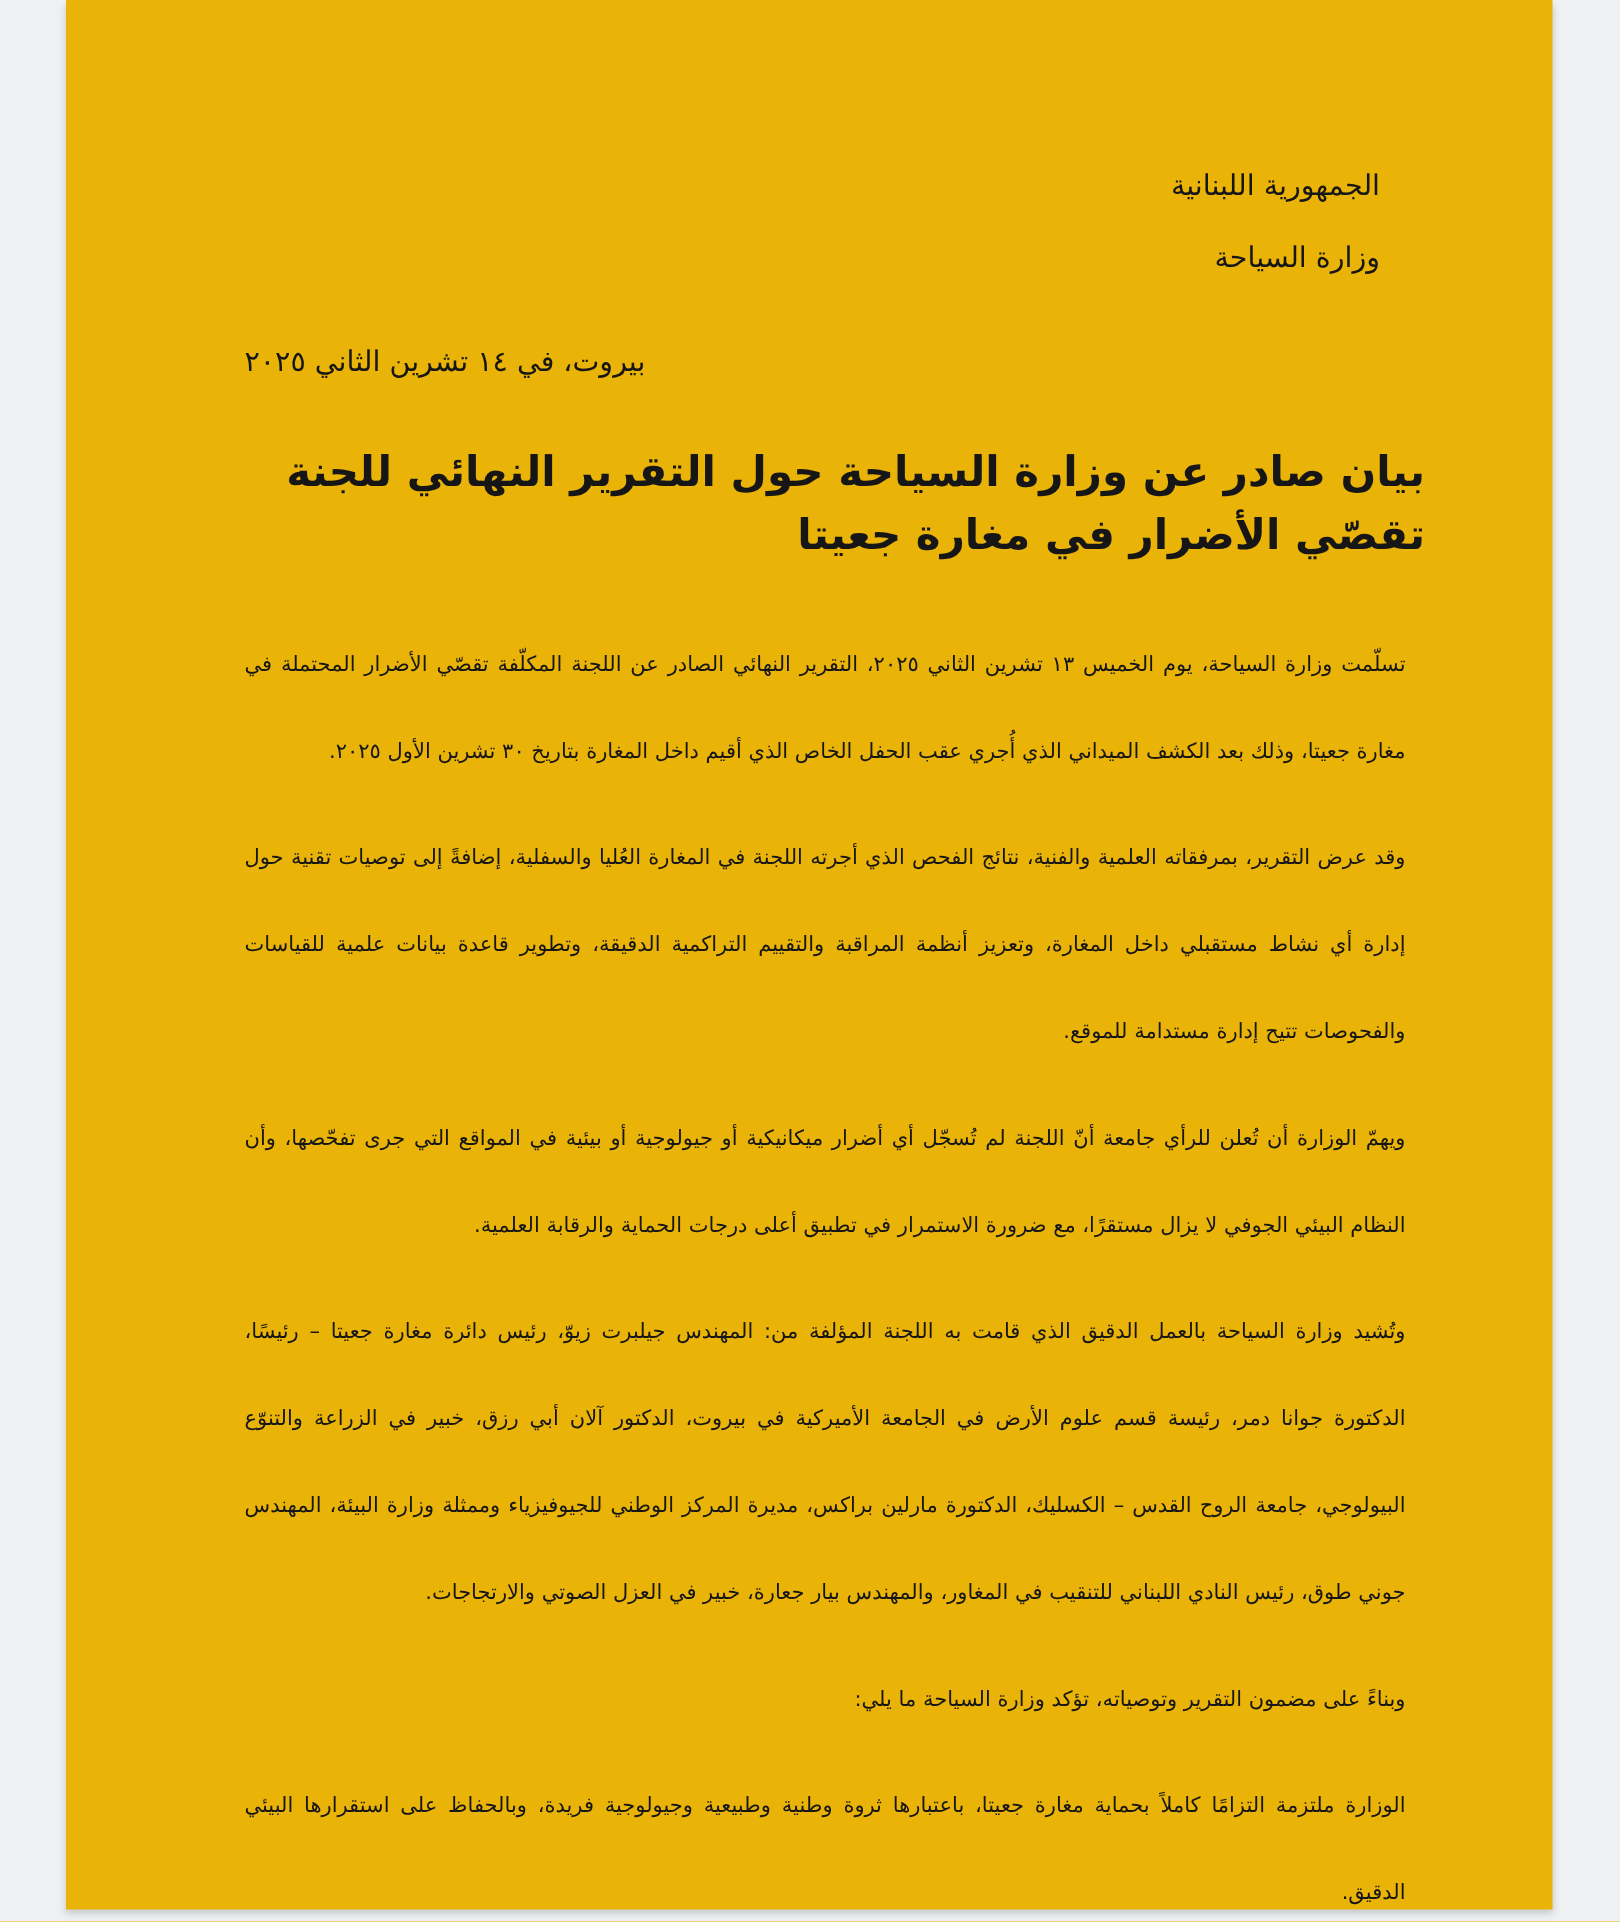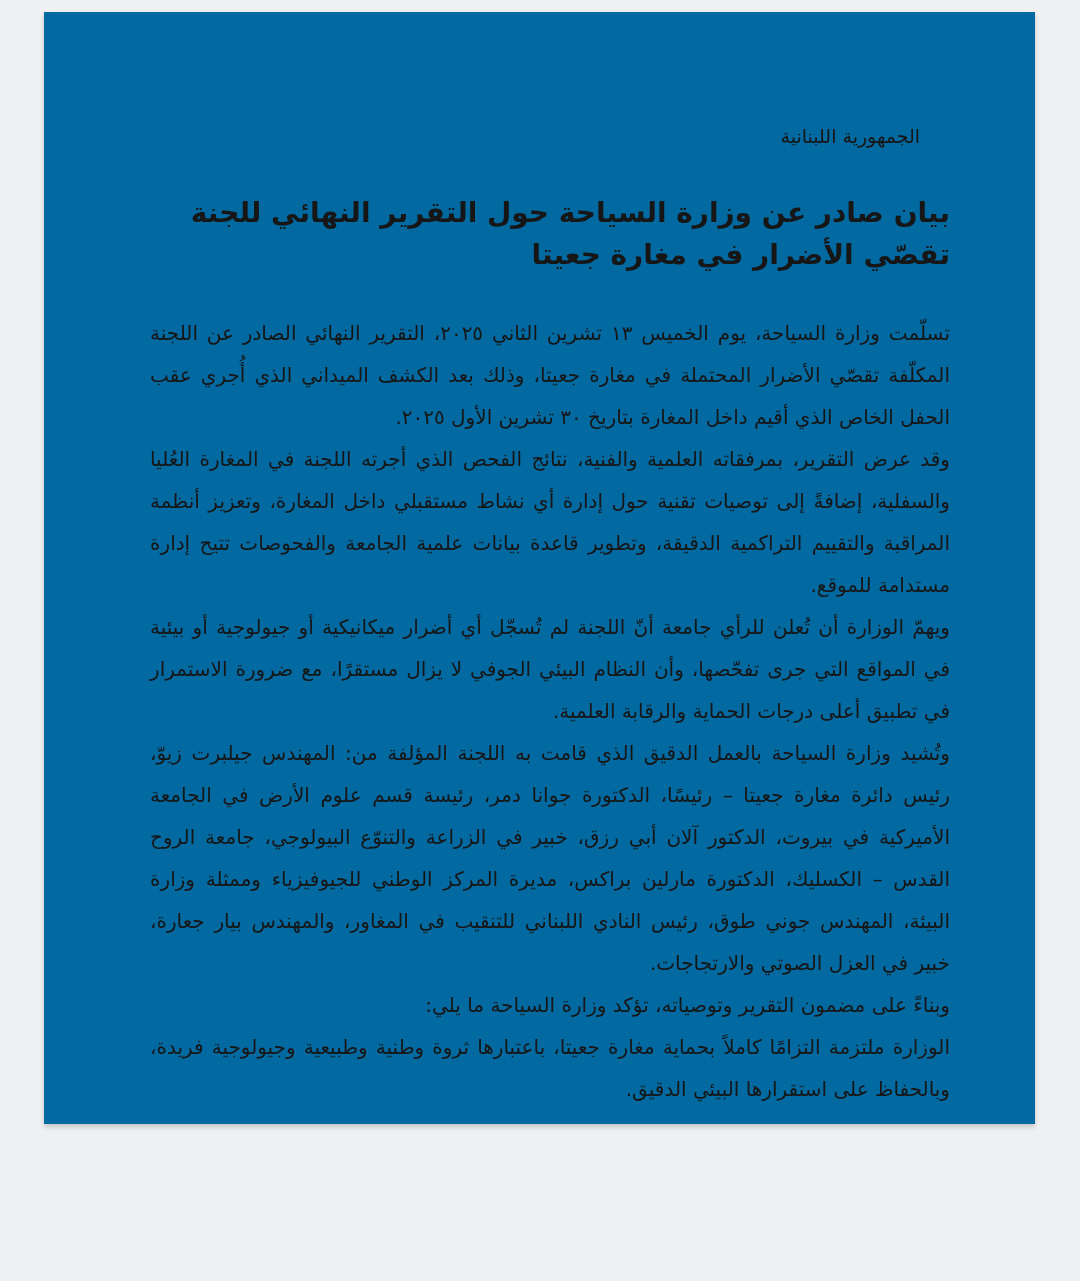--- a/index.html
+++ b/index.html
@@ -14,24 +14,24 @@
     font-family: "DejaVu Sans", sans-serif;
   }
   .viewer {
     position: relative;
     width: 1080px;
     height: 1281px;
   }
   .paper {
     position: absolute;
     left: 44px;
-    top: 12px;
+    top: 0;
     width: 991px;
-    height: 1112px;
-    background: #0369a1;
+    height: 1273px;
+    background: #eab308;
     box-shadow: 0 3px 5px rgba(0,0,0,0.18);
     box-sizing: border-box;
   }
   .doc {
     direction: rtl;
     unicode-bidi: embed;
     padding: 100px 85px 0 106px;
     color: #161616;
   }
   .letterhead {
@@ -55,43 +55,45 @@
     font-size: 28px;
     font-weight: bold;
     line-height: 42px;
     margin-top: 32px;
     text-align: right;
   }
   .body-text {
     margin-top: 36px;
   }
   .body-text p {
-    margin: 0;
-    font-size: 20px;
-    line-height: 42px;
+    margin: 13px;
+    font-size: 14px;
+    line-height: 58px;
     text-align: justify;
   }
 </style>
 </head>
 <body>
 
 <div class="viewer">
   <div class="paper">
     <div class="doc">
 
       <div class="letterhead">
         <div>الجمهورية اللبنانية</div>
+        <div>وزارة السياحة</div>
       </div>
 
+      <div class="dateline">بيروت، في ١٤ تشرين الثاني ٢٠٢٥</div>
 
       <div class="title">بيان صادر عن وزارة السياحة حول التقرير النهائي للجنة تقصّي الأضرار في مغارة جعيتا</div>
 
       <div class="body-text">
         <p>تسلّمت وزارة السياحة، يوم الخميس ١٣ تشرين الثاني ٢٠٢٥، التقرير النهائي الصادر عن اللجنة المكلّفة تقصّي الأضرار المحتملة في مغارة جعيتا، وذلك بعد الكشف الميداني الذي أُجري عقب الحفل الخاص الذي أقيم داخل المغارة بتاريخ ٣٠ تشرين الأول ٢٠٢٥.</p>
-        <p>وقد عرض التقرير، بمرفقاته العلمية والفنية، نتائج الفحص الذي أجرته اللجنة في المغارة العُليا والسفلية، إضافةً إلى توصيات تقنية حول إدارة أي نشاط مستقبلي داخل المغارة، وتعزيز أنظمة المراقبة والتقييم التراكمية الدقيقة، وتطوير قاعدة بيانات علمية الجامعة والفحوصات تتيح إدارة مستدامة للموقع.</p>
+        <p>وقد عرض التقرير، بمرفقاته العلمية والفنية، نتائج الفحص الذي أجرته اللجنة في المغارة العُليا والسفلية، إضافةً إلى توصيات تقنية حول إدارة أي نشاط مستقبلي داخل المغارة، وتعزيز أنظمة المراقبة والتقييم التراكمية الدقيقة، وتطوير قاعدة بيانات علمية للقياسات والفحوصات تتيح إدارة مستدامة للموقع.</p>
         <p>ويهمّ الوزارة أن تُعلن للرأي جامعة أنّ اللجنة لم تُسجّل أي أضرار ميكانيكية أو جيولوجية أو بيئية في المواقع التي جرى تفحّصها، وأن النظام البيئي الجوفي لا يزال مستقرًا، مع ضرورة الاستمرار في تطبيق أعلى درجات الحماية والرقابة العلمية.</p>
         <p>وتُشيد وزارة السياحة بالعمل الدقيق الذي قامت به اللجنة المؤلفة من: المهندس جيلبرت زيوّ، رئيس دائرة مغارة جعيتا – رئيسًا، الدكتورة جوانا دمر، رئيسة قسم علوم الأرض في الجامعة الأميركية في بيروت، الدكتور آلان أبي رزق، خبير في الزراعة والتنوّع البيولوجي، جامعة الروح القدس – الكسليك، الدكتورة مارلين براكس، مديرة المركز الوطني للجيوفيزياء وممثلة وزارة البيئة، المهندس جوني طوق، رئيس النادي اللبناني للتنقيب في المغاور، والمهندس بيار جعارة، خبير في العزل الصوتي والارتجاجات.</p>
         <p>وبناءً على مضمون التقرير وتوصياته، تؤكد وزارة السياحة ما يلي:</p>
         <p>الوزارة ملتزمة التزامًا كاملاً بحماية مغارة جعيتا، باعتبارها ثروة وطنية وطبيعية وجيولوجية فريدة، وبالحفاظ على استقرارها البيئي الدقيق.</p>
       </div>
 
     </div>
   </div>
 </div>
 

